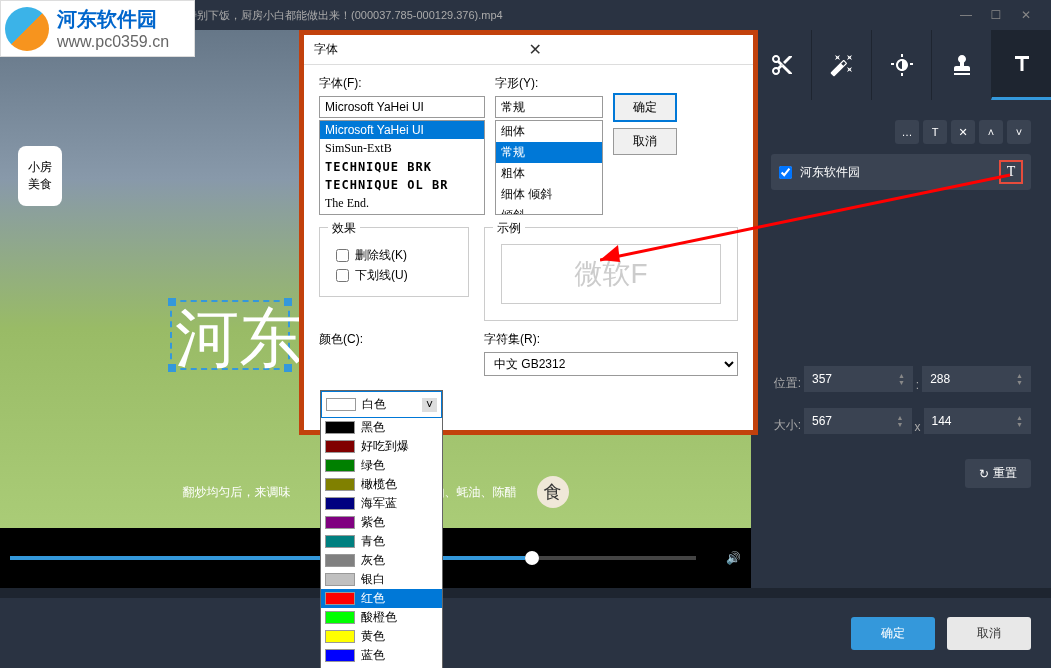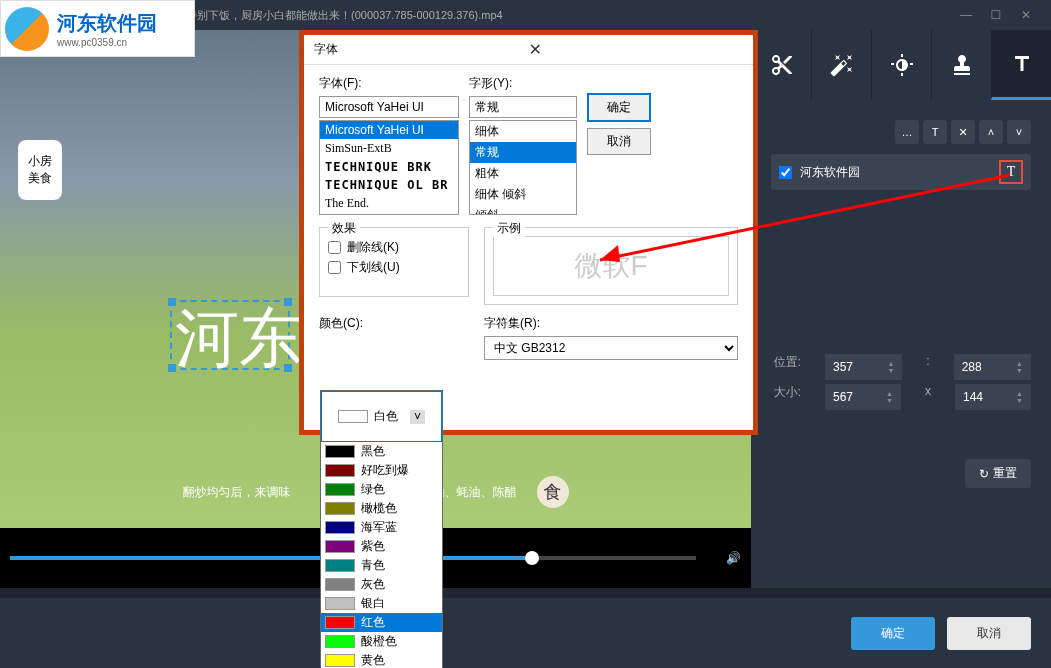--- a/index.html
+++ b/index.html
@@ -1,51 +1,51 @@
 <!DOCTYPE html>
 <html><head>
 <meta charset="utf-8">
 <style>
 *{margin:0;padding:0;box-sizing:border-box;font-family:"Microsoft YaHei",sans-serif;font-size:12px}
 body{width:1051px;height:668px;background:#1e2530;position:relative;overflow:hidden}
 .logo{position:absolute;left:0;top:0;width:195px;height:57px;background:#fff;border:1px solid #ddd;z-index:10;display:flex;align-items:center;padding:4px}
 .logo-circ{width:44px;height:44px;border-radius:50%;background:linear-gradient(135deg,#3bb3e8 0%,#3bb3e8 50%,#f7941e 50%,#f7941e 100%);position:relative;margin-right:8px}
 .logo-text{display:flex;flex-direction:column}
 .logo-title{font-size:20px;font-weight:bold;color:#0066cc}
-.logo-url{font-size:10px;color:#666}
+.logo-url{font-size:16px;color:#666}
 .titlebar{height:30px;background:#2a3342;display:flex;align-items:center;padding:0 10px;color:#aaa}
 .titlebar-text{flex:1;font-size:11px;white-space:nowrap;overflow:hidden}
 .win-btn{width:30px;height:30px;display:flex;align-items:center;justify-content:center;color:#888;cursor:pointer}
 .toolbar{position:absolute;right:0;top:30px;width:300px;height:70px;background:#2a3342;display:flex}
 .tool-btn{flex:1;display:flex;align-items:center;justify-content:center;color:#ccc;cursor:pointer;border-left:1px solid #1e2530}
 .tool-btn.active{background:#1e2530;border-bottom:3px solid #3498db}
 .tool-btn svg{width:24px;height:24px;fill:#fff}
 .video-area{position:absolute;left:0;top:30px;right:300px;bottom:80px;background:#000}
 .video-frame{width:100%;height:calc(100% - 60px);background:linear-gradient(180deg,#667788 0%,#8899aa 30%,#99bb66 60%,#aacc77 100%);position:relative;overflow:hidden}
-.chef-badge{position:absolute;left:18px;top:110px;width:44px;height:60px;background:#fff;border-radius:8px;display:flex;flex-direction:column;align-items:center;justify-content:center}
+.chef-badge{position:absolute;left:18px;top:116px;width:44px;height:60px;background:#fff;border-radius:8px;display:flex;flex-direction:column;align-items:center;justify-content:center}
 .watermark{position:absolute;left:175px;top:265px;font-size:64px;color:#fff;font-weight:300}
 .watermark-box{position:absolute;left:170px;top:270px;width:120px;height:70px;border:2px dashed #3498db}
 .wm-handle{position:absolute;width:8px;height:8px;background:#3498db}
 .subtitle-bar{position:absolute;bottom:20px;left:0;right:0;text-align:center;font-size:28px;color:#fff;display:flex;align-items:center;justify-content:center;gap:0}
 .sub-badge{display:inline-flex;width:32px;height:32px;background:#f0e8d8;border-radius:50%;align-items:center;justify-content:center;color:#333;font-size:18px;margin-left:20px}
 .seek-bar{position:absolute;bottom:95px;left:10px;right:310px;height:30px;display:flex;align-items:center}
 .seek-track{flex:1;height:4px;background:#444;position:relative}
 .seek-fill{height:100%;width:75%;background:#3498db}
 .seek-thumb{position:absolute;left:75%;top:-5px;width:14px;height:14px;background:#fff;border-radius:50%}
 .vol-icon{margin-left:30px;color:#fff}
 .play-controls{position:absolute;bottom:20px;left:0;right:300px;height:40px;display:flex;align-items:center;justify-content:center;gap:30px}
 .play-btn{color:#fff;cursor:pointer;font-size:16px}
 .side-panel{position:absolute;right:0;top:100px;width:300px;bottom:80px;background:#2a3342;padding:20px}
 .side-toolbar{display:flex;justify-content:flex-end;gap:4px;margin-bottom:10px}
 .side-tb-btn{width:24px;height:24px;background:#3a4352;color:#fff;display:flex;align-items:center;justify-content:center;border-radius:3px;cursor:pointer;font-size:11px}
 .text-item{display:flex;align-items:center;background:#3a4352;padding:6px 8px;border-radius:3px;color:#fff}
 .text-item input[type=checkbox]{margin-right:8px}
 .text-item-name{flex:1}
 .t-btn{width:24px;height:24px;border:2px solid #e74c3c;color:#fff;display:flex;align-items:center;justify-content:center;font-family:serif;font-size:14px}
-.prop-row{display:flex;align-items:flex-start;margin-top:4px;color:#aaa;gap:24px}
+.prop-row{display:flex;align-items:flex-end;margin-top:16px;color:#aaa;gap:3px}
 .prop-label{width:30px;text-align:right}
 .num-input{flex:1;background:#3a4352;border:none;color:#fff;padding:4px 8px;height:26px;display:flex;align-items:center;justify-content:space-between}
 .spinner{display:flex;flex-direction:column}
 .spinner span{font-size:7px;color:#888;line-height:7px}
 .slider-row{margin-top:15px;color:#aaa}
 .slider-track{height:4px;background:#444;margin-top:8px;position:relative}
 .slider-thumb{position:absolute;right:0;top:-4px;width:12px;height:12px;background:#888;border-radius:50%}
 .reset-btn{position:absolute;right:20px;bottom:100px;padding:6px 14px;background:#3a4352;color:#fff;border-radius:3px;cursor:pointer;display:flex;align-items:center;gap:4px}
 .bottom-bar{position:absolute;bottom:0;left:0;right:0;height:70px;background:#2a3342;display:flex;align-items:center;justify-content:flex-end;padding:0 20px;gap:12px}
 .btn-primary{padding:8px 30px;background:#3498db;color:#fff;border:none;border-radius:3px;cursor:pointer}
@@ -58,26 +58,26 @@
 .fd-row{display:flex;gap:10px}
 .fd-col{display:flex;flex-direction:column}
 .fd-col label{margin-bottom:4px}
 .fd-input{border:1px solid #999;padding:3px 5px;background:#fff}
 .fd-list{border:1px solid #999;height:95px;overflow-y:auto;margin-top:2px}
 .fd-list div{padding:2px 5px;cursor:pointer;white-space:nowrap}
 .fd-list div.sel{background:#0078d7;color:#fff}
 .fd-btns{display:flex;flex-direction:column;gap:6px}
 .fd-btn{border:1px solid #999;padding:4px 18px;background:#f0f0f0;cursor:pointer}
 .fd-btn.primary{border:2px solid #0078d7}
-.fd-fieldset{border:1px solid #ccc;padding:8px;position:relative}
+.fd-fieldset{border:1px solid #ccc;padding:16px;position:relative}
 .fd-legend{position:absolute;top:-8px;left:8px;background:#fff;padding:0 4px}
 .fd-check{display:flex;align-items:center;gap:6px;margin:3px 0}
 .fd-sample{border:1px solid #ccc;height:60px;display:flex;align-items:center;justify-content:center;font-size:28px;color:#ccc}
 .color-dd{position:absolute;left:320px;top:390px;width:123px;background:#fff;border:1px solid #666;z-index:30}
-.color-sel{display:flex;align-items:center;border:1px solid #0078d7;padding:16px}
+.color-sel{display:flex;align-items:center;border:1px solid #0078d7;padding:4px}
 .color-sw{width:30px;height:13px;margin-right:6px}
 .color-dd-arrow{margin-left:auto;background:#ddd;padding:0 4px}
 .color-list{}
 .color-item{display:flex;align-items:center;padding:1px 4px;cursor:pointer}
 .color-item.sel{background:#0078d7;color:#fff}
 .color-item .sw{width:30px;height:13px;margin-right:6px;border:1px solid #999}
 .arrow-annot{position:absolute;left:600px;top:170px;width:420px;height:100px;z-index:25;pointer-events:none}
 .font-serpico{font-family:cursive;font-weight:bold}
 .font-simsun{font-family:SimSun,serif}
 .font-tech{font-family:monospace;font-weight:bold;letter-spacing:1px}
@@ -223,21 +223,21 @@
   <button class="btn-secondary">取消</button>
 </div>
 
 <div class="font-dialog">
   <div class="fd-title">
     <span>字体</span>
     <span class="fd-close">✕</span>
   </div>
   <div class="fd-body">
     <div class="fd-row">
-      <div class="fd-col" style="width:140px">
+      <div class="fd-col" style="width:166px">
         <label>字体(F):</label>
         <input class="fd-input" value="Microsoft YaHei UI" style="">
         <div class="fd-list" id="font-list">
             <div class="sel">Microsoft YaHei UI</div>
             <div class="font-simsun">SimSun-ExtB</div>
             <div class="font-tech">TECHNIQUE BRK</div>
             <div class="font-tech">TECHNIQUE OL BR</div>
             <div class="font-end">The End.</div>
           </div>
       </div>

